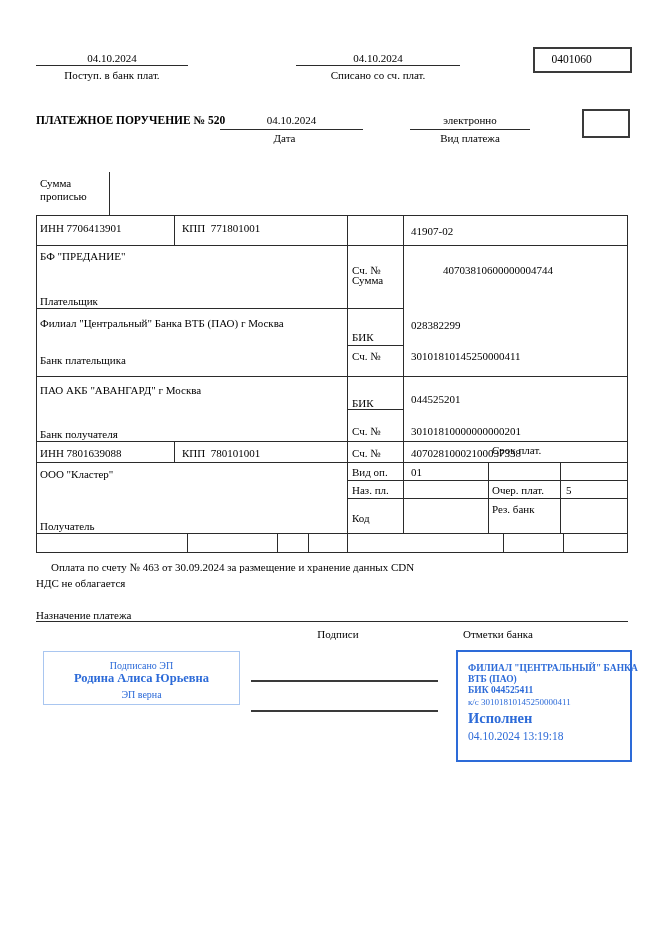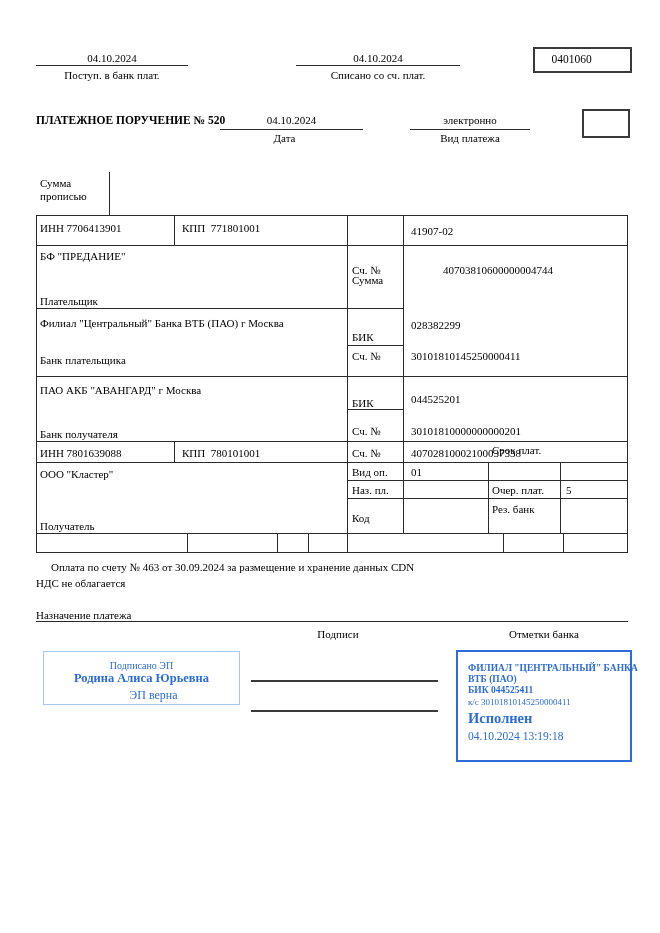--- a/index.html
+++ b/index.html
@@ -125,26 +125,26 @@
   <div class="t" style="left:492px;top:503px;">Рез. банк</div>
   <div class="t" style="left:566px;top:503px;"></div>
   <div class="t" style="left:40px;top:520px;">Получатель</div>
 
   <div class="t" style="left:36px;top:561px;padding-left:15px;">Оплата по счету № 463 от 30.09.2024 за размещение и хранение данных CDN</div>
   <div class="t" style="left:36px;top:577px;">НДС не облагается</div>
   <div class="t" style="left:36px;top:609px;">Назначение платежа</div>
   <div class="hl" style="left:36px;top:621px;width:592px;"></div>
 
   <div class="t c" style="left:288px;top:628px;width:100px;">Подписи</div>
-  <div class="t c" style="left:488px;top:628px;width:112px;">Отметки банка</div>
+  <div class="t c" style="left:442px;top:628px;width:112px;">Отметки банка</div>
 
   <div class="ep-box" style="left:43px;top:651px;width:195px;height:52px;">
     <div class="t c blue" style="left:0;top:8px;width:195px;font-size:10px;">Подписано ЭП</div>
     <div class="t c blue b" style="left:0;top:20px;width:195px;font-size:12.5px;">Родина Алиса Юрьевна</div>
-    <div class="t c blue" style="left:12px;top:37px;width:195px;font-size:12px;">ЭП верна</div>
+    <div class="t c blue" style="left:0;top:37px;width:195px;font-size:10px;">ЭП верна</div>
   </div>
 
   <div class="sig" style="left:251px;top:680px;width:187px;"></div>
   <div class="sig" style="left:251px;top:710px;width:187px;"></div>
 
   <div class="stamp-box" style="left:456px;top:650px;width:172px;height:108px;">
     <div class="t blue b" style="left:10px;top:10px;font-size:9.5px;">ФИЛИАЛ "ЦЕНТРАЛЬНЫЙ" БАНКА</div>
     <div class="t blue b" style="left:10px;top:21px;font-size:9.5px;">ВТБ (ПАО)</div>
     <div class="t blue b" style="left:10px;top:32px;font-size:9.5px;">БИК 044525411</div>
     <div class="t blue" style="left:10px;top:44px;font-size:9px;">к/с 30101810145250000411</div>

